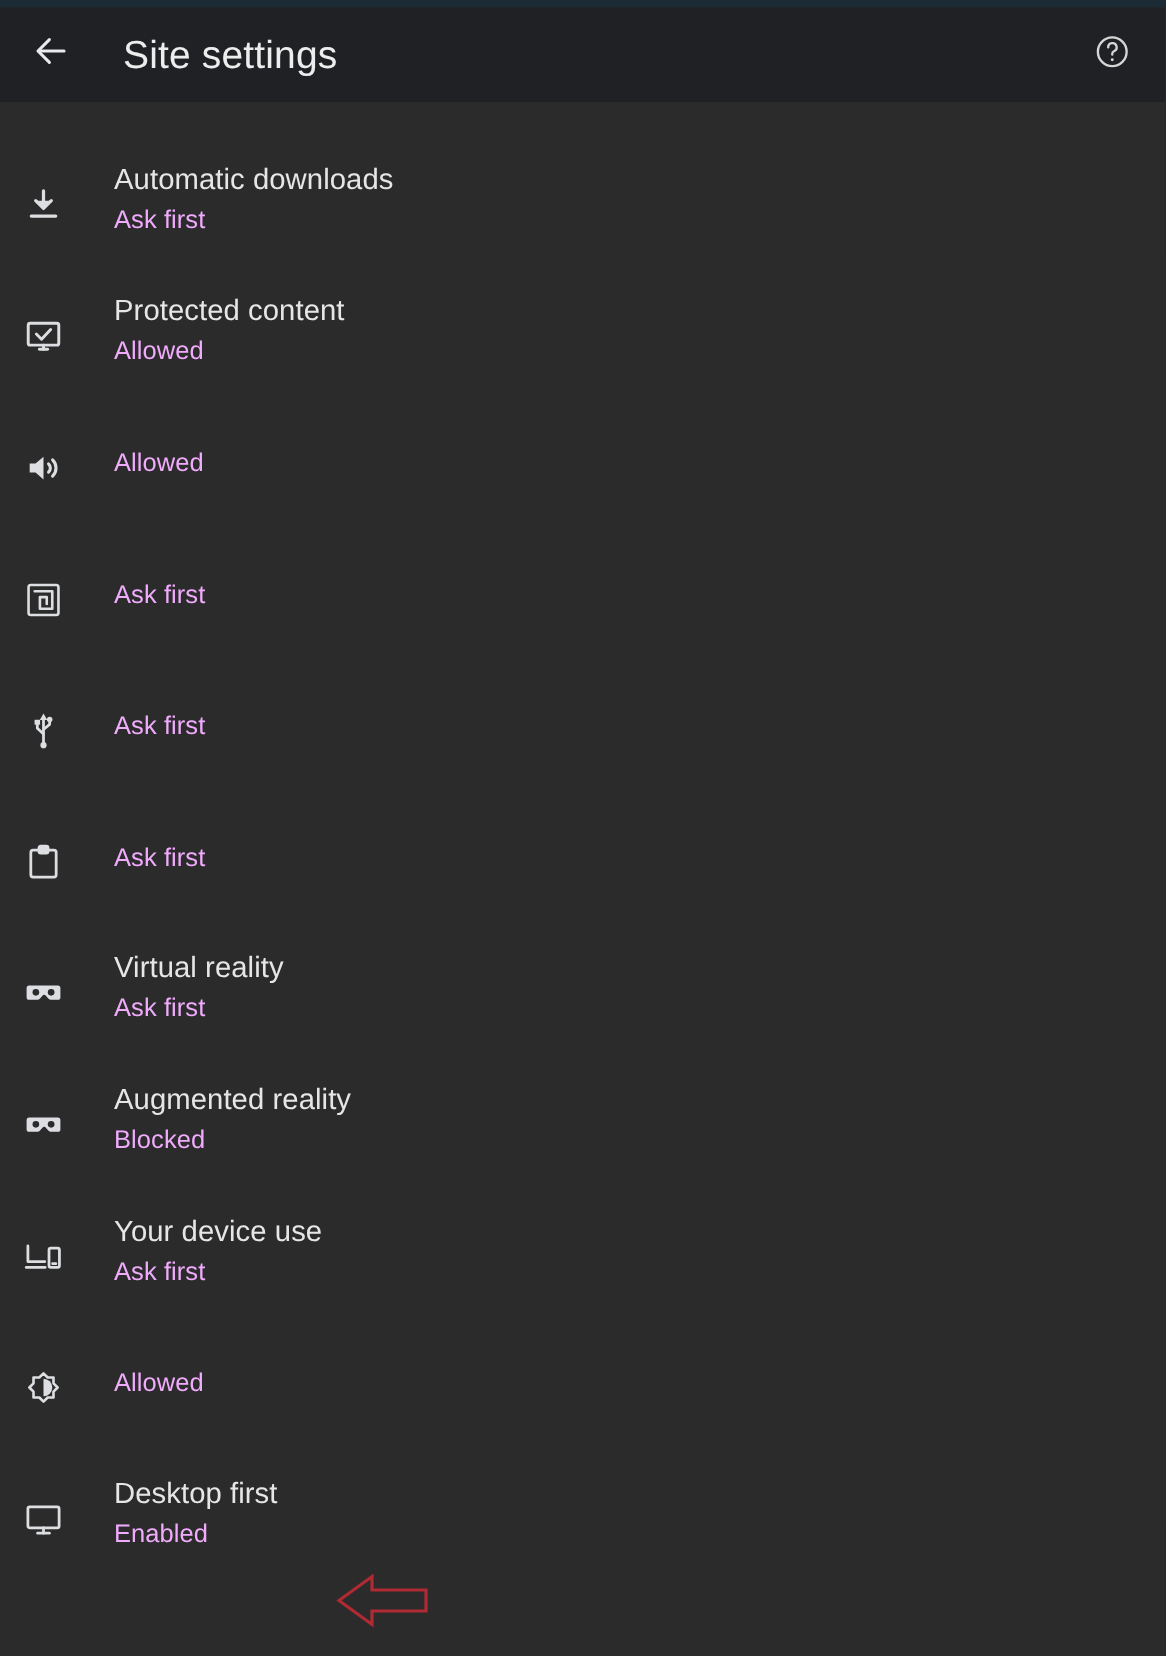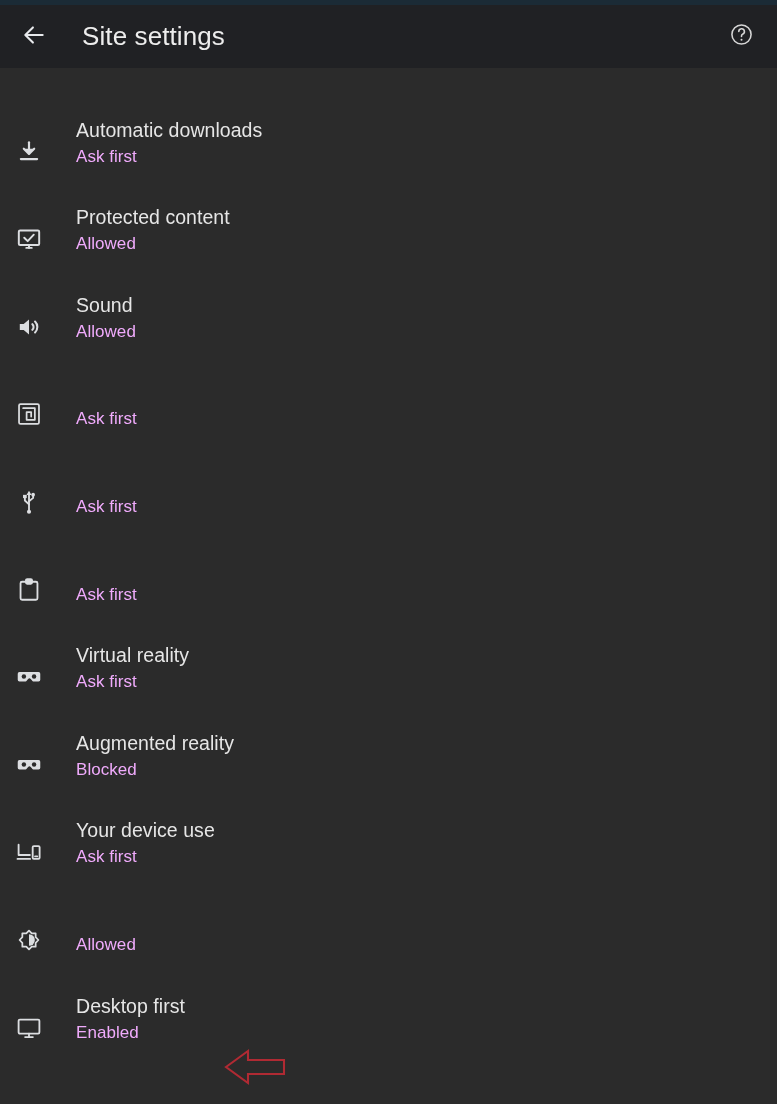--- a/index.html
+++ b/index.html
@@ -78,21 +78,21 @@
   .list {
     position: relative;
     width: 100%;
     background: #2b2b2b;
     padding-top: 13px;
   }
 
   .row {
     position: relative;
     display: flex;
-    align-items: flex-end;
+    align-items: center;
     height: 87.6px;
     padding-left: 12px;
     cursor: pointer;
   }
 
   .row-icon {
     flex: 0 0 auto;
     width: 34px;
     height: 34px;
     display: flex;
@@ -207,21 +207,20 @@
 
     <div class="row">
       <div class="row-icon">
         <svg width="26" height="26" viewBox="0 0 24 24" fill="none">
           <path d="M3.5 9.2h3.6L12 5v14l-4.9-4.2H3.5z" fill="#e8eaed"></path>
           <path d="M15.1 9.4a3.6 3.6 0 0 1 0 5.2" stroke="#e8eaed" stroke-width="1.9" stroke-linecap="round" fill="none"></path>
           <path d="M17.6 7a7 7 0 0 1 0 10" stroke="#e8eaed" stroke-width="1.9" stroke-linecap="round" fill="none"></path>
         </svg>
       </div>
       <div class="row-text">
-        <div class="row-title">Sound</div>
         <div class="row-sub">Allowed</div>
       </div>
     </div>
 
 
     <div class="row">
       <div class="row-icon">
         <svg width="26" height="26" viewBox="0 0 24 24" fill="none" stroke="#e8eaed" stroke-width="1.6" stroke-linejoin="round" stroke-linecap="round">
           <rect x="2.8" y="2.8" width="18.4" height="18.4" rx="1.4"></rect>
           <path d="M6.6 6.6h10.8v10.8h-7.6v-7.2h4.2v4.2"></path>

